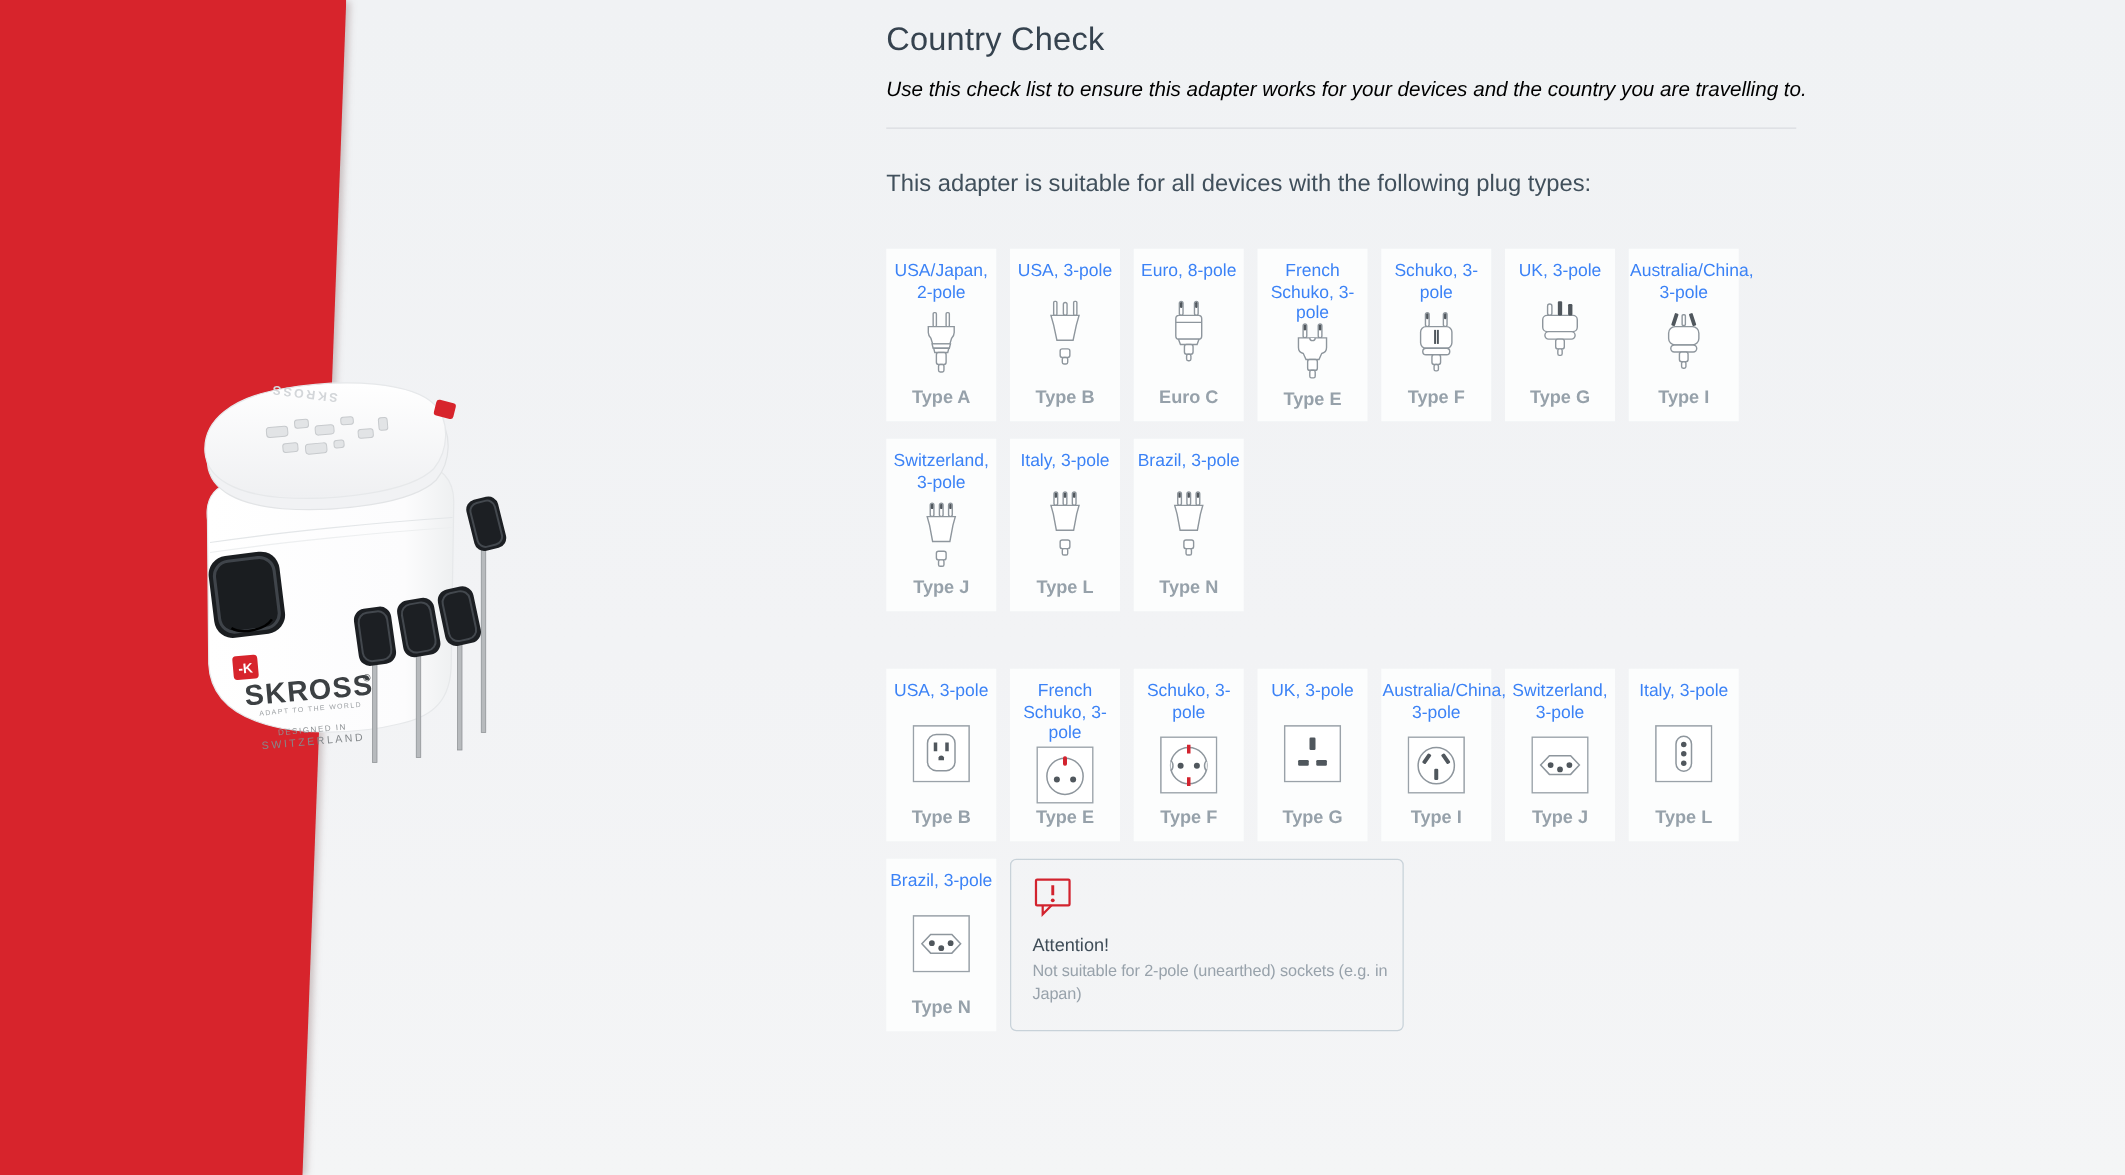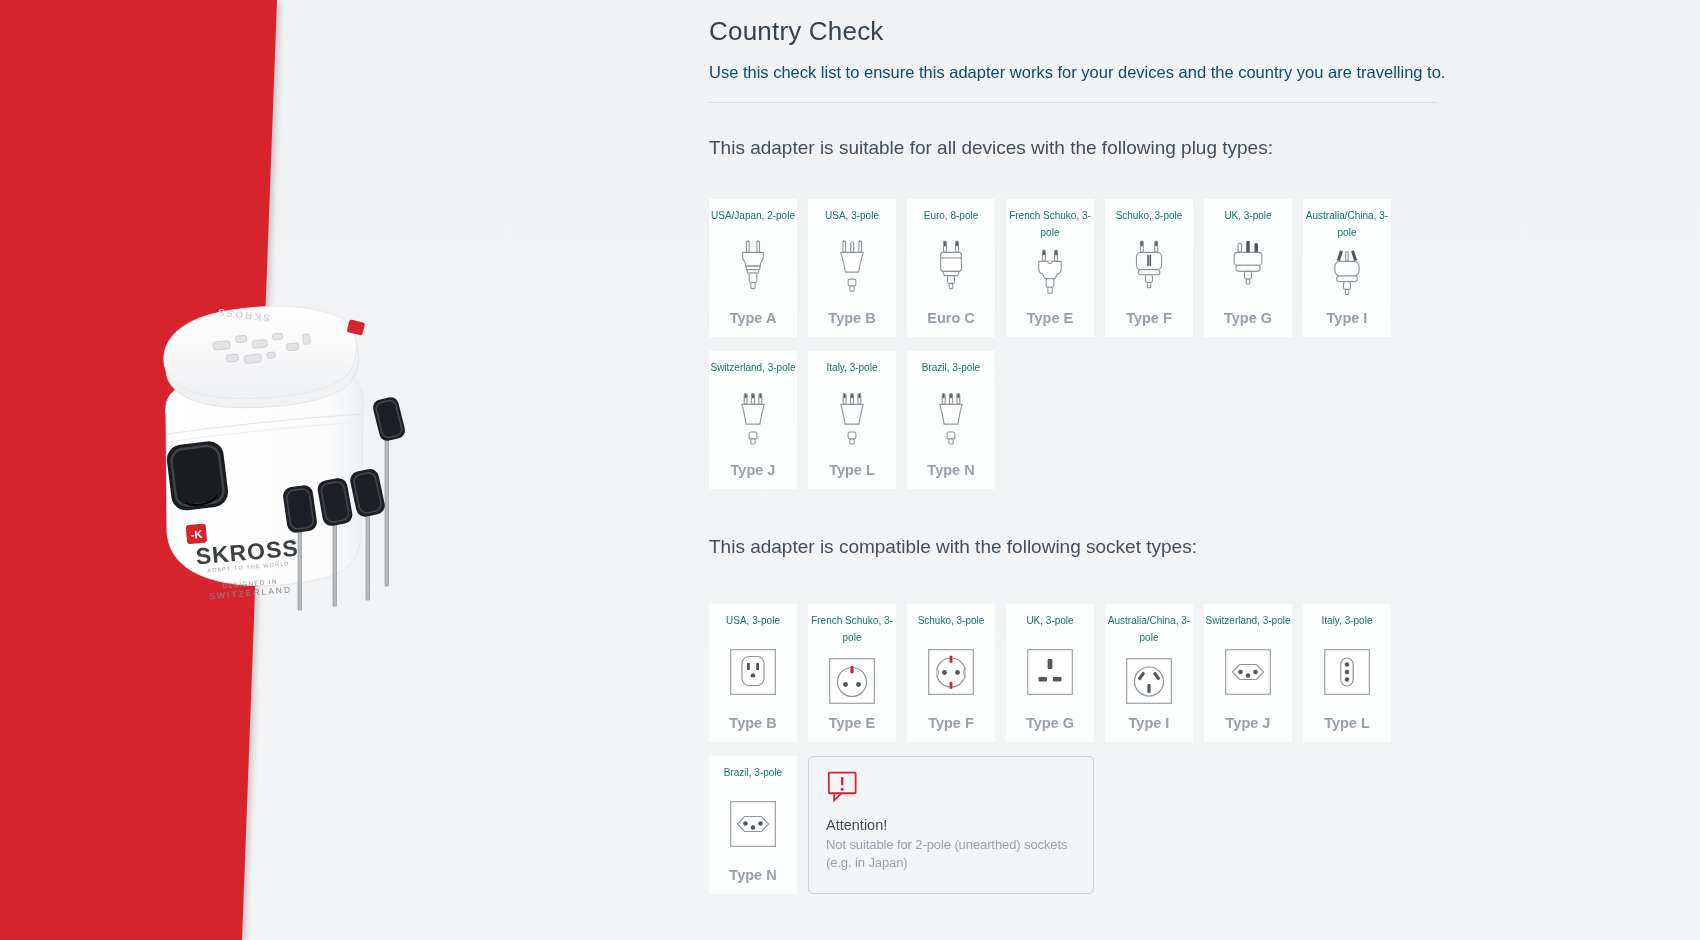--- a/index.html
+++ b/index.html
@@ -6,36 +6,36 @@
   body{
     width:1700px;height:940px;overflow:hidden;position:relative;
     font-family:"Liberation Sans",sans-serif;
     background:linear-gradient(180deg,#f0f2f4 0%,#f2f3f5 55%,#f4f5f6 100%);
   }
   .red-wrap{position:absolute;top:0;left:0;width:300px;height:940px;filter:drop-shadow(3px 1px 3px rgba(80,30,30,.25));}
   .red-panel{width:100%;height:100%;background:#d7242c;clip-path:polygon(0 0,277px 0,242px 100%,0 100%);}
   .product{position:absolute;left:152px;top:298px;width:262px;z-index:2;}
   .content{position:absolute;left:709px;top:0;width:728px;}
   h1.page-title{margin:16px 0 0;font-size:26px;font-weight:400;color:#36434f;letter-spacing:.2px;}
-  .intro{margin:13px 0 0;font-size:16.5px;line-height:25px;color:#0c4a6e;width:745px;}
+  .intro{margin:13px 0 0;font-size:16.5px;line-height:25px;color:#000000;width:745px;font-style:italic;}
   .divider{margin:17px 0 0;border:none;border-top:1px solid #d9dce0;width:728px;}
   .section-heading{margin:34px 0 0;font-size:19px;font-weight:400;color:#41505c;}
   #socket-heading{margin-top:47px;}
   .grid{display:flex;flex-wrap:wrap;gap:14px 11px;margin-top:40px;width:728px;}
   #socket-grid{margin-top:46px;}
   .card{
     position:relative;width:88px;height:138px;background:#fcfdfd;
     display:flex;flex-direction:column;align-items:center;justify-content:space-between;
     padding:9px 0 11px;box-sizing:border-box;
   }
-  .card-title{font-size:10px;line-height:16.5px;color:#0f766e;text-align:center;width:86px;}
+  .card-title{font-size:14px;line-height:16.5px;color:#3b82f6;text-align:center;width:86px;}
   .card-icon{display:flex;align-items:center;justify-content:center;flex:1;}
   .card-type{font-size:14.5px;color:#96a1aa;font-weight:bold;}
   .attention-box{
-    position:relative;width:286px;height:138px;box-sizing:border-box;
+    position:relative;width:315px;height:138px;box-sizing:border-box;
     border:1px solid #c8d2d9;border-radius:5px;padding:13px 8px 0 17px;
   }
   .attn-title{font-size:14.5px;color:#3e4c57;margin-top:9px;}
   .attn-text{font-size:13px;line-height:18px;color:#98a2ab;margin-top:3px;letter-spacing:-.1px;}
 </style>
 </head>
 <body>
 
 <div class="red-wrap">
   <div class="red-panel"></div>
@@ -297,21 +297,20 @@
             </g>
    <rect x="12.4" y="2" width="2.2" height="5" rx="1.1" fill="#50575d" stroke="none"></rect>
             <rect x="20.9" y="2" width="2.2" height="5" rx="1.1" fill="#50575d" stroke="none"></rect>
             <rect x="29.4" y="2" width="2.2" height="5" rx="1.1" fill="#50575d" stroke="none"></rect>
           </svg>
         </span>
     <div class="card-type">Type N</div>
   </div>
     </div>
 
-  <h2 class="section-heading" id="socket-heading">This adapter is compatible with the following socket types:</h2>
   <div class="grid" id="socket-grid">
     <div class="card">
     <div class="card-title">USA, 3-pole</div>
     <span class="card-icon">
           <svg viewBox="0 0 46 46" width="46" height="46">
             <rect x="0.7" y="0.7" width="44.6" height="44.6" fill="#ffffff" stroke="#9aa2a9" stroke-width="1.2"></rect>
    <rect x="12" y="7.5" width="22" height="29" rx="7" fill="none" stroke="#8e969d" stroke-width="1.2"></rect>
    <rect x="17" y="14" width="2.8" height="7" fill="#50575d" stroke="none"></rect>
             <rect x="26.2" y="14" width="2.8" height="7" fill="#50575d" stroke="none"></rect>
    <path d="M20.8 26 a2.3 2.3 0 0 1 4.4 0 v2.2 h-4.4 z" fill="#50575d" stroke="none"></path>

